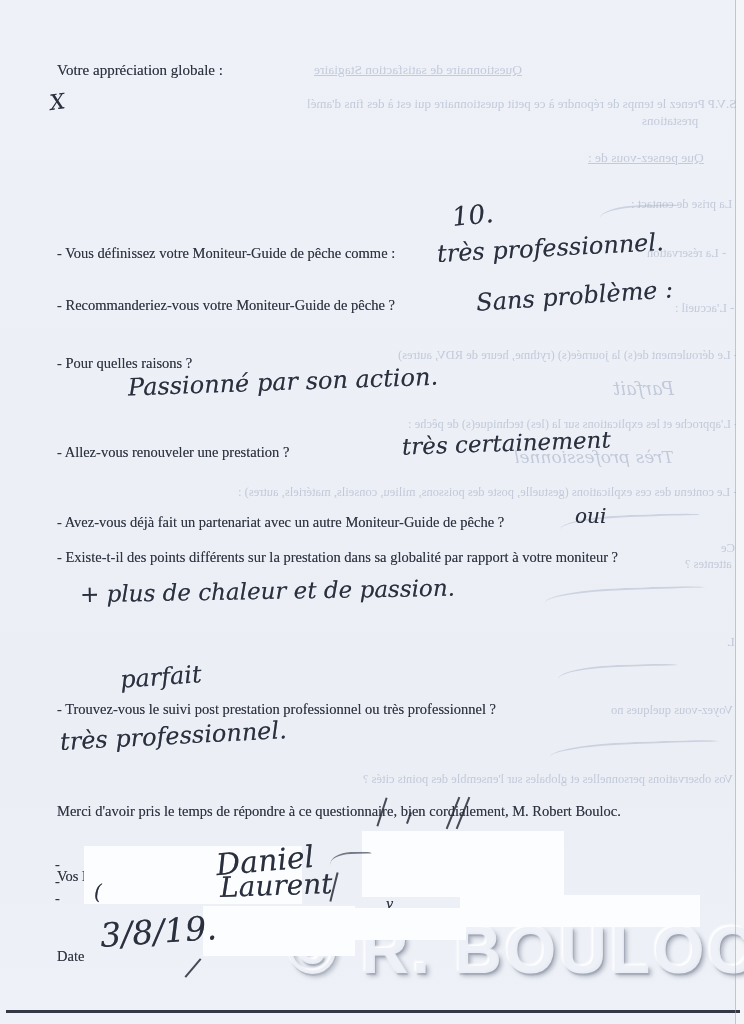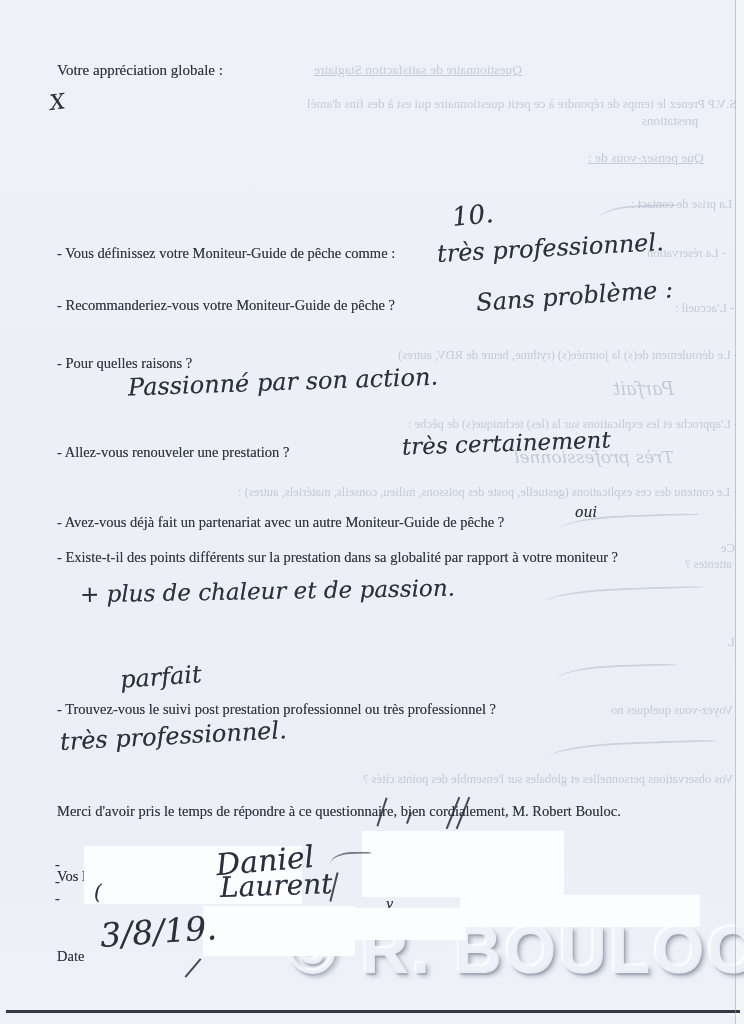--- a/index.html
+++ b/index.html
@@ -89,21 +89,21 @@
   <div class="pt" style="left:57px;top:297px;">- Recommanderiez-vous votre Moniteur-Guide de pêche ?</div>
   <div class="hand" style="left:476px;top:282px;font-size:24px;transform:rotate(-4deg);">Sans problème :</div>
 
   <div class="pt" style="left:57px;top:355px;">- Pour quelles raisons ?</div>
   <div class="hand" style="left:128px;top:368px;font-size:24px;transform:rotate(-2deg);">Passionné par son action.</div>
 
   <div class="pt" style="left:57px;top:444px;">- Allez-vous renouveler une prestation ?</div>
   <div class="hand" style="left:402px;top:430px;font-size:23px;transform:rotate(-2deg);">très certainement</div>
 
   <div class="pt" style="left:57px;top:514px;text-align:center;">- Avez-vous déjà fait un partenariat avec un autre Moniteur-Guide de pêche ?</div>
-  <div class="hand" style="left:575px;top:504px;font-size:14px;">oui</div>
+  <div class="hand" style="left:575px;top:504px;font-size:20px;">oui</div>
 
   <div class="pt" style="left:57px;top:549px;">- Existe-t-il des points différents sur la prestation dans sa globalité par rapport à votre moniteur ?</div>
   <div class="hand" style="left:80px;top:578px;font-size:23px;transform:rotate(-1deg);">+ plus de chaleur et de passion.</div>
 
   <div class="hand" style="left:120px;top:663px;font-size:24px;transform:rotate(-4deg);">parfait</div>
 
   <div class="pt" style="left:57px;top:701px;">- Trouvez-vous le suivi post prestation professionnel ou très professionnel ?</div>
   <div class="hand" style="left:60px;top:722px;font-size:24px;transform:rotate(-3deg);">très professionnel.</div>
 
   <div class="pt" style="left:57px;top:803px;">Merci d'avoir pris le temps de répondre à ce questionnaire, bien cordialement, M. Robert Bouloc.</div>

